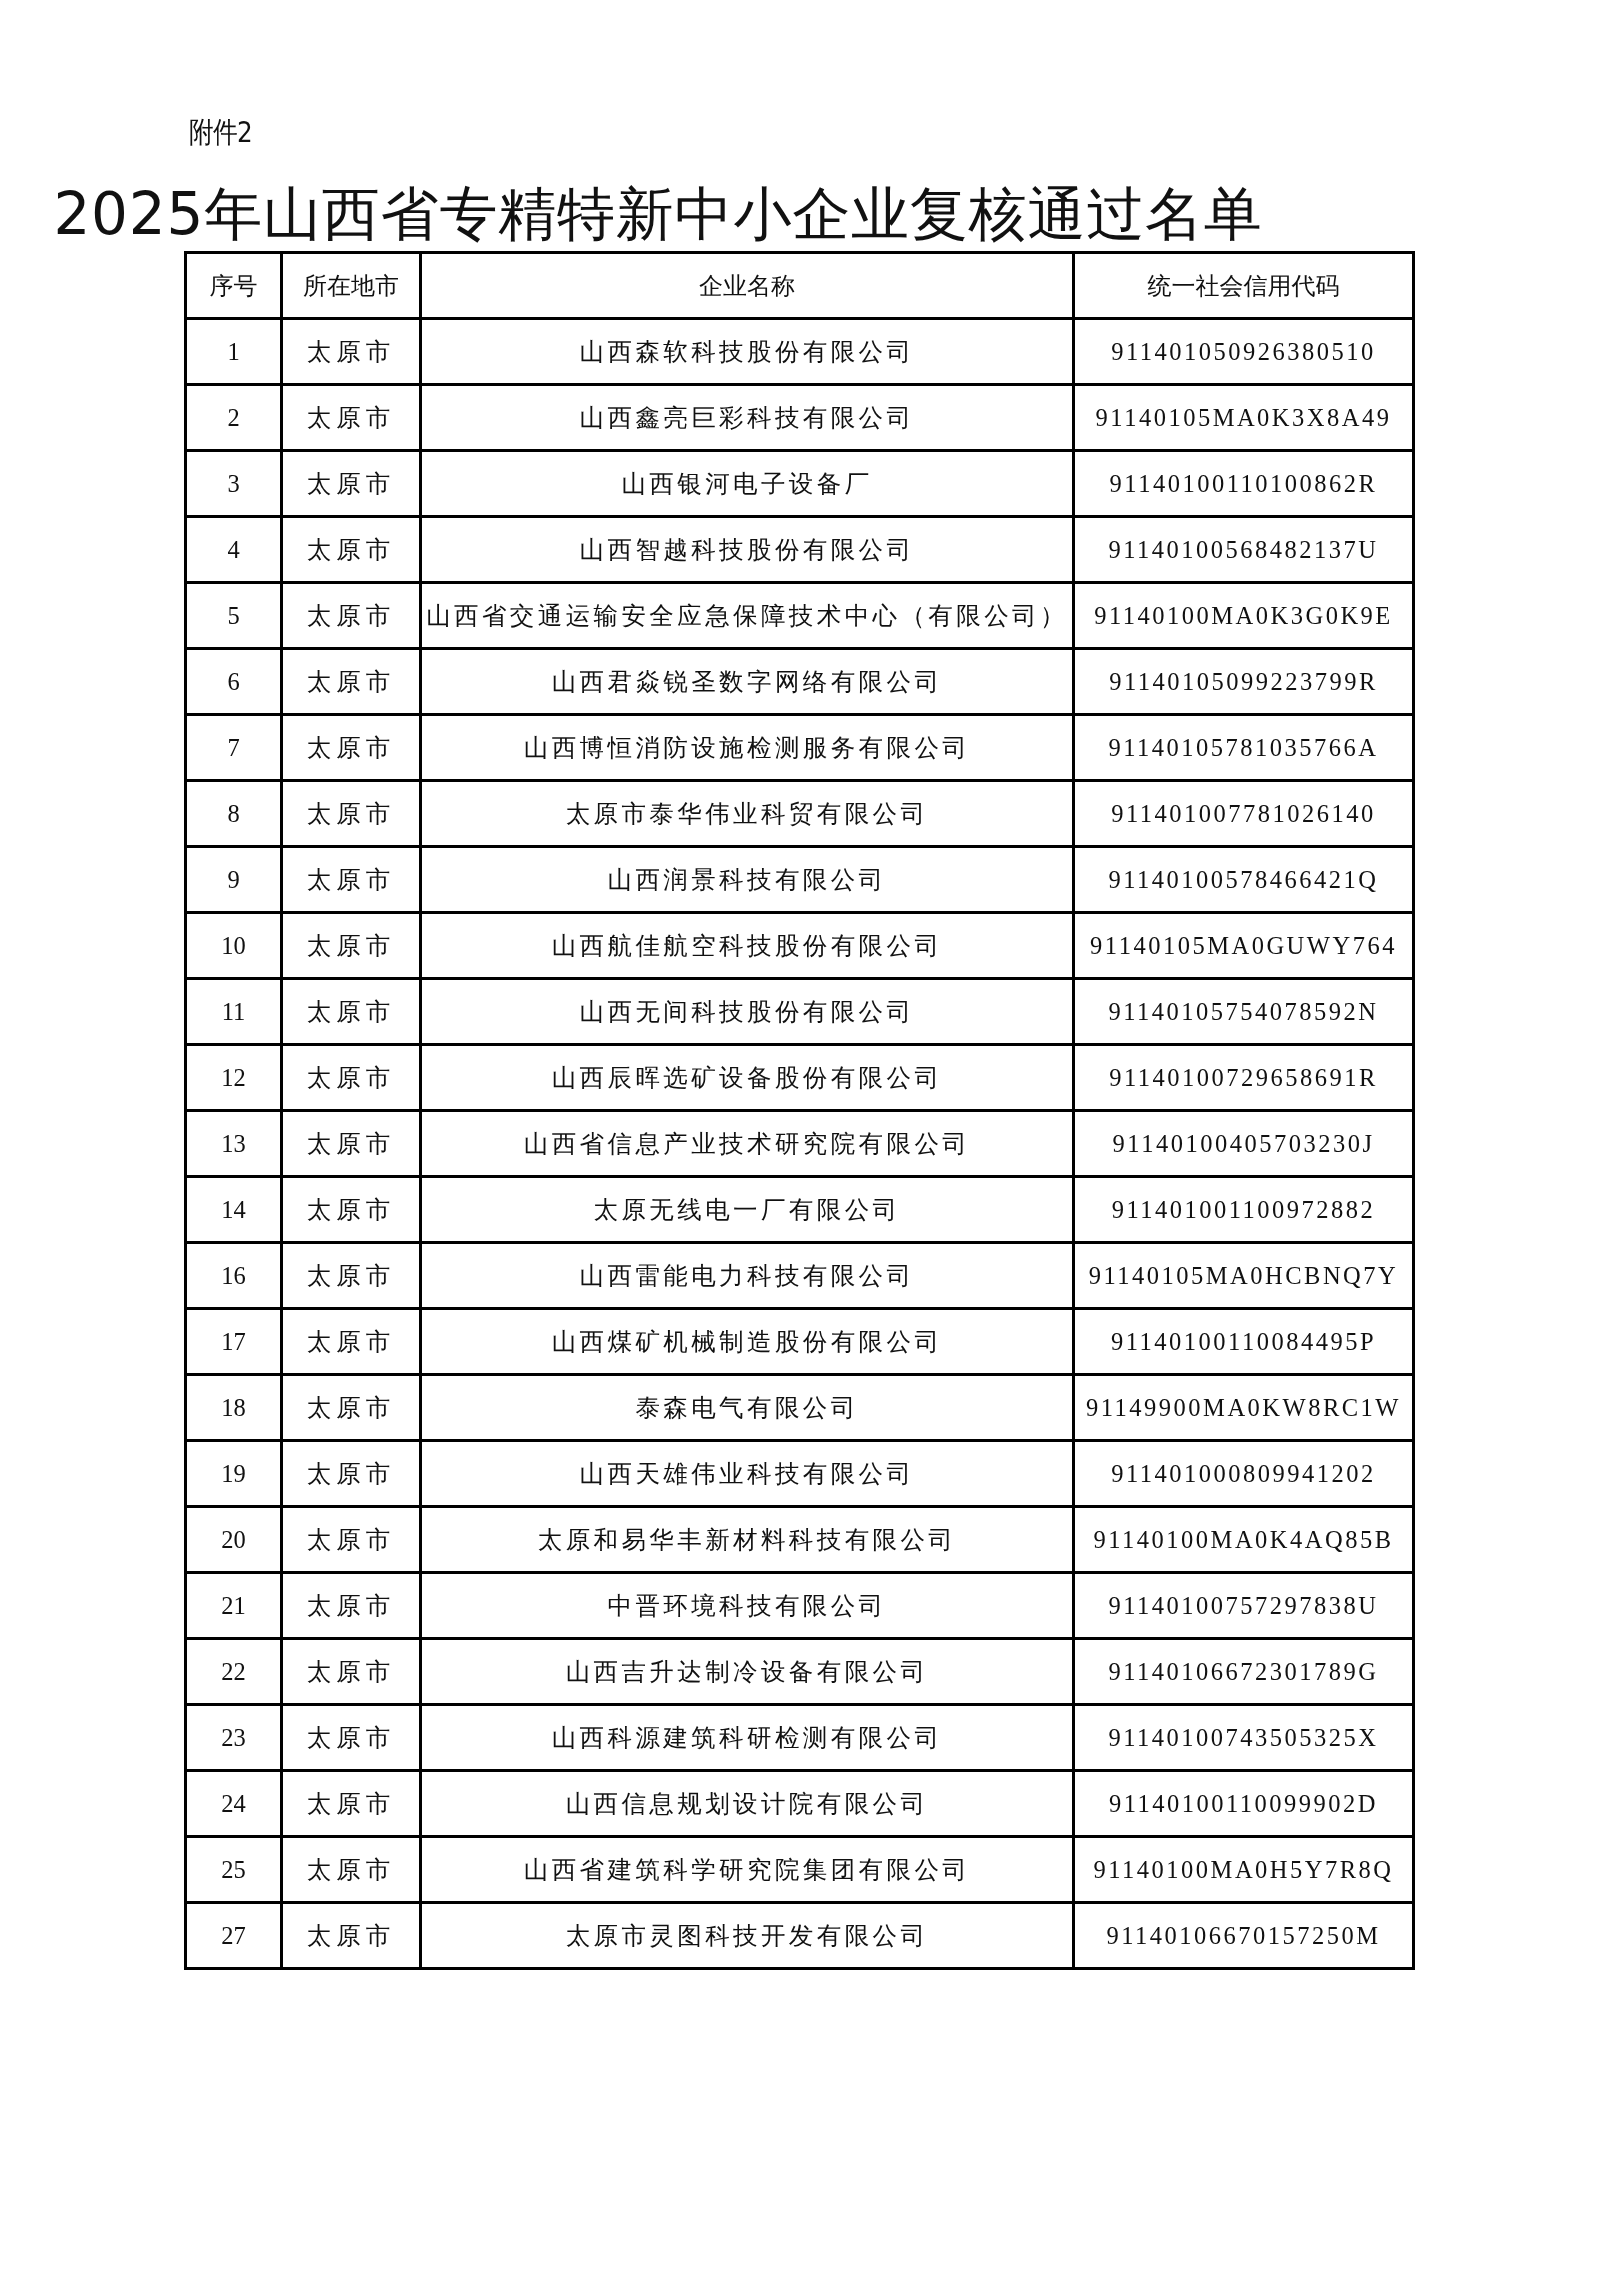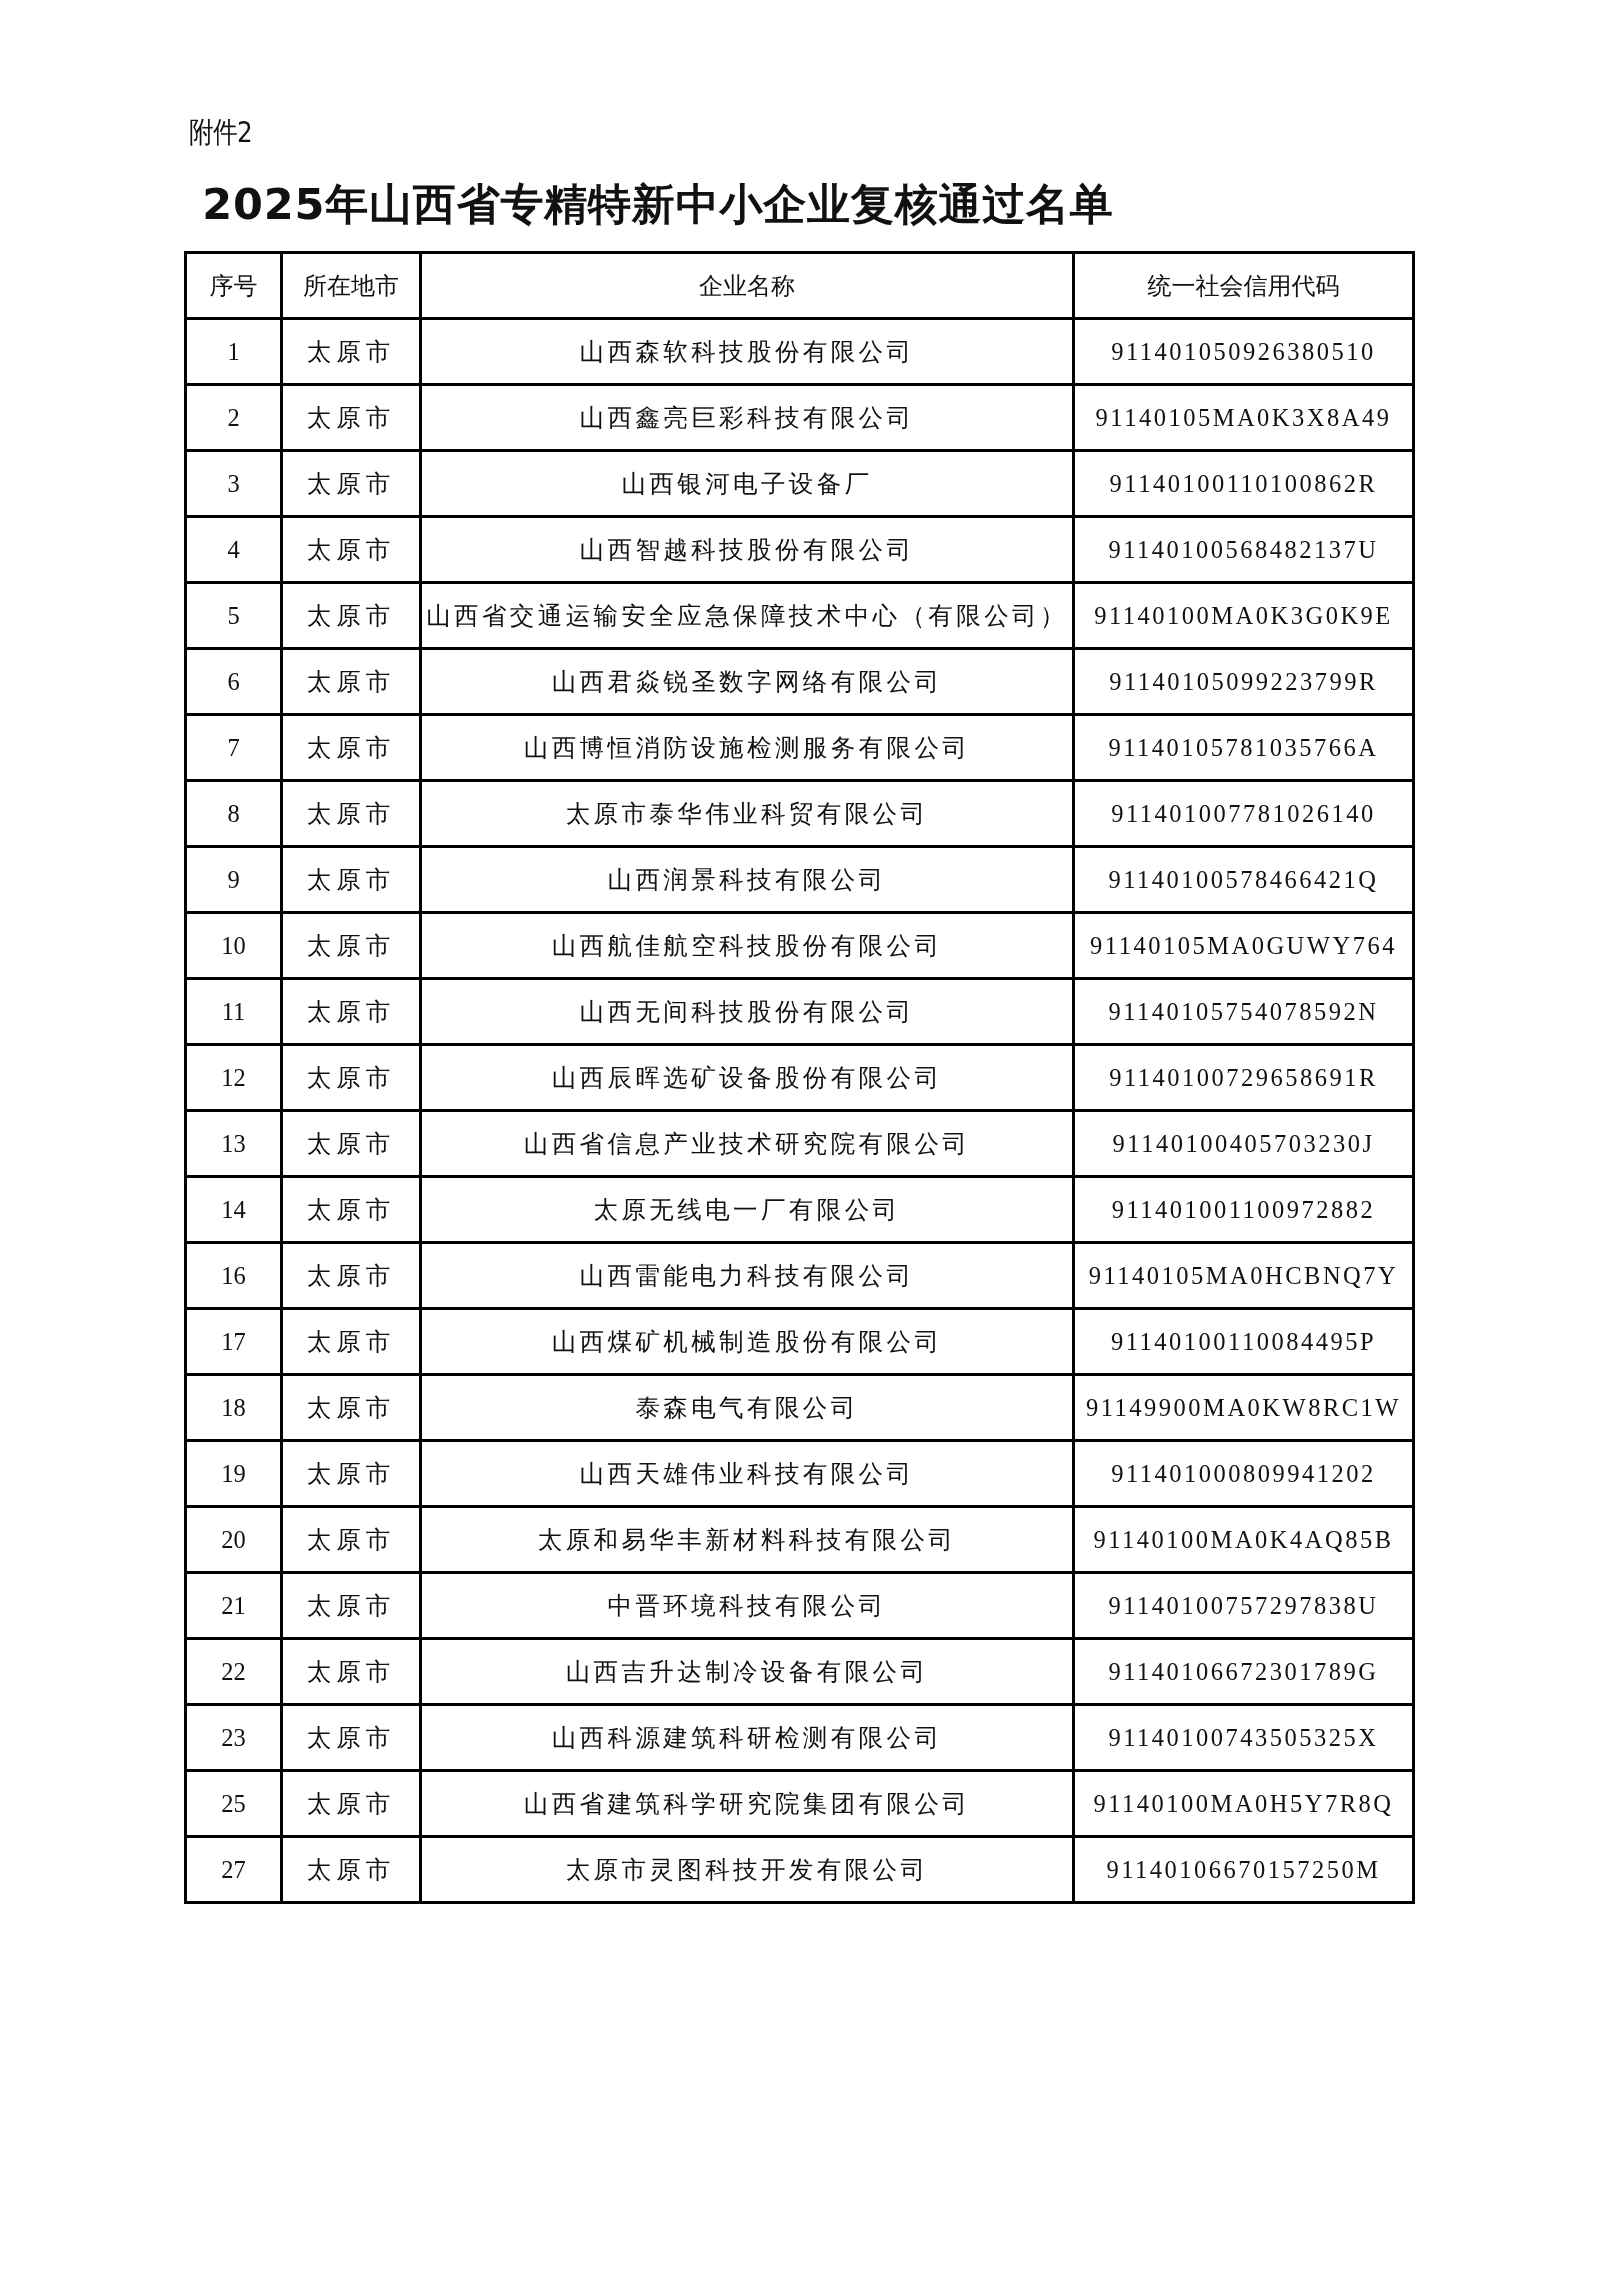--- a/index.html
+++ b/index.html
@@ -6,21 +6,21 @@
   body { width: 1622px; height: 2295px; position: relative; overflow: hidden;
          font-family: "DejaVu Serif", "Liberation Serif", serif; color: #111; }
   .attachment {
     position: absolute; left: 189px; top: 113px;
     font-family: "DejaVu Sans", "Liberation Sans", sans-serif;
     font-size: 29px; letter-spacing: -0.8px; transform: scaleX(0.85); transform-origin: left top;
   }
   .title {
     position: absolute; left: 0; width: 1316px; top: 176px; text-align: center;
     font-family: "DejaVu Sans", "Liberation Sans", sans-serif;
-    font-weight: bold; font-size: 43px; letter-spacing: 0.8px;
+    font-weight: normal; font-size: 58px; letter-spacing: 0.8px;
   }
   table.list {
     position: absolute; left: 184px; top: 251px;
     width: 1229px; border-collapse: collapse; table-layout: fixed;
   }
   table.list th, table.list td {
     border: 3.4px solid #000; text-align: center; vertical-align: middle; padding: 0;
   }
   table.list th {
     height: 63px;
@@ -182,20 +182,26 @@
         <td class="name">山西吉升达制冷设备有限公司</td>
         <td class="code">91140106672301789G</td>
       </tr>
       <tr>
         <td class="idx">23</td>
         <td class="city">太原市</td>
         <td class="name">山西科源建筑科研检测有限公司</td>
         <td class="code">91140100743505325X</td>
       </tr>
       <tr>
+        <td class="idx">24</td>
+        <td class="city">太原市</td>
+        <td class="name">山西信息规划设计院有限公司</td>
+        <td class="code">91140100110099902D</td>
+      </tr>
+      <tr>
         <td class="idx">25</td>
         <td class="city">太原市</td>
         <td class="name">山西省建筑科学研究院集团有限公司</td>
         <td class="code">91140100MA0H5Y7R8Q</td>
       </tr>
       <tr>
         <td class="idx">27</td>
         <td class="city">太原市</td>
         <td class="name">太原市灵图科技开发有限公司</td>
         <td class="code">91140106670157250M</td>

